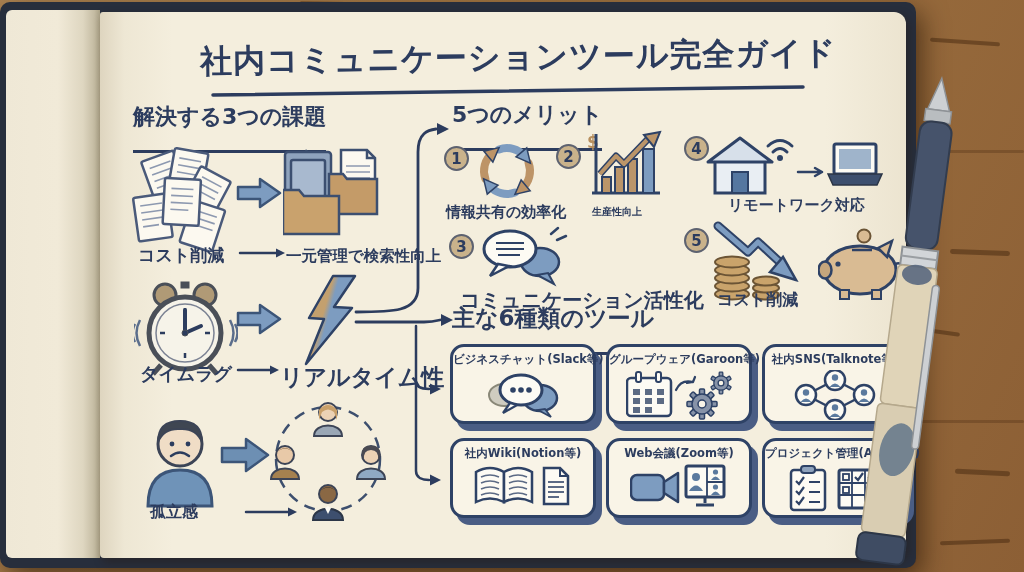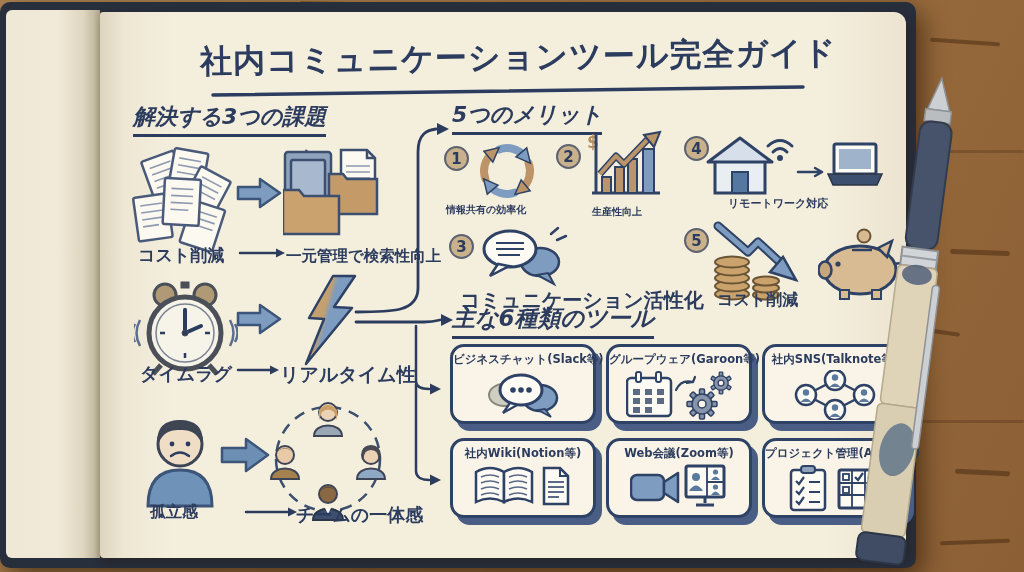--- a/index.html
+++ b/index.html
@@ -13,21 +13,21 @@
   .page-left{position:absolute;left:6px;top:10px;width:94px;height:548px;
     border-radius:6px 0 0 6px;
     background:linear-gradient(90deg,#efe8d6 0%,#f1ead8 55%,#ded6c0 82%,#c4bba2 94%,#aca388 100%);}
   .page-main{position:absolute;left:100px;top:12px;width:806px;height:546px;
     border-radius:3px 12px 12px 4px;
     background:linear-gradient(90deg,#ded5bf 0%,#eee7d4 3%,#f4eedd 9%,#f4eedd 90%,#ece4d0 100%);
     box-shadow:3px 4px 10px rgba(40,20,5,.35);}
   .title{position:absolute;left:200px;top:36px;width:610px;text-align:center;
     font-size:32px;font-weight:700;letter-spacing:1px;color:#2c3c5e;transform:rotate(-.8deg);white-space:nowrap;}
   .heading{position:absolute;font-weight:700;color:#2c3c5e;white-space:nowrap;
-    border-bottom:3px solid #2c3c5e;padding-bottom:2px;font-style:italic;}
+    border-bottom:3px solid #2c3c5e;padding-bottom:18px;}
   .lbl{position:absolute;font-weight:700;color:#2c3c5e;white-space:nowrap;}
   .badge{position:absolute;width:25px;height:25px;border-radius:50%;box-sizing:border-box;
     border:2px solid #5d6270;background:#c9b28b;color:#2c3c5e;font-weight:700;font-size:15px;
     display:flex;align-items:center;justify-content:center;}
   .tool{position:absolute;width:146px;height:80px;box-sizing:border-box;background:#f9f4e7;
     border:3px solid #2e4266;border-radius:14px;box-shadow:6px 7px 0 #4a5d84;}
   .tool-title{font-size:11.5px;font-weight:700;color:#2c3c5e;text-align:center;margin-top:5px;white-space:nowrap;}
   .tool-icon{display:flex;justify-content:center;align-items:flex-start;margin-top:3px;}
   .pen{position:absolute;left:886px;top:74px;width:120px;height:500px;
     transform:rotate(7.5deg);transform-origin:52px 18px;}
@@ -135,21 +135,21 @@
       <defs>
           <linearGradient id="boltG" x1="0" y1="0" x2="1" y2="0.5">
         <stop offset="0.45" stop-color="#c3a06e"></stop>
             <stop offset="0.55" stop-color="#7d9cc0"></stop>
           </linearGradient>
         </defs>
       <path d="M34,2 L10,44 L25,45 L7,90 L53,34 L35,33 L56,2 Z" fill="url(#boltG)" stroke="#2e4266" stroke-width="2.5" stroke-linejoin="round"></path>
     </svg>
   </div>
   <div class="lbl" style="left:140px;top:362px;font-size:18px">タイムラグ</div>
-  <div class="lbl" style="left:280px;top:362px;font-size:19px">リアルタイム性</div>
+  <div class="lbl" style="left:280px;top:362px;font-size:23px">リアルタイム性</div>
 
   <div class="abs" style="left:140px;top:416px">
     <svg width="80" height="92" viewBox="0 0 80 92">
       <circle cx="40" cy="28" r="22" fill="#f0ddc6" stroke="#3c4456" stroke-width="3"></circle>
       <path d="M18,26 Q18,5 40,5 Q62,5 62,26 Q56,12 40,13 Q24,12 18,26 Z" fill="#3f4652" stroke="#3c4456" stroke-width="2"></path>
       <circle cx="32" cy="28" r="2.4" fill="#2c3c5e"></circle>
         <circle cx="48" cy="28" r="2.4" fill="#2c3c5e"></circle>
       <path d="M31,40 Q40,33 49,40" fill="none" stroke="#2c3c5e" stroke-width="2.5" stroke-linecap="round"></path>
       <path d="M8,90 Q8,54 40,54 Q72,54 72,90 Z" fill="#6f93b8" stroke="#3c5578" stroke-width="3"></path>
     </svg>
@@ -179,42 +179,41 @@
       </g>
       <g transform="translate(62,100)">
         <path d="M-15,22 C-15,7 15,7 15,22 Z" fill="#3d4f6e" stroke="#2c3647" stroke-width="2"></path>
         <path d="M-3,10 L0,16 L3,10 L0,8 Z" fill="#fdfbf4"></path>
         <circle cx="0" cy="-4" r="9" fill="#8a6844" stroke="#3c4456" stroke-width="2"></circle>
         <path d="M-9,-6 Q0,-15 9,-6 Q4,-11 0,-11 Q-4,-11 -9,-6 Z" fill="#2b2b30"></path>
       </g>
     </svg>
   </div>
   <div class="lbl" style="left:150px;top:502px;font-size:16px">孤立感</div>
-  <div class="lbl" style="left:296px;top:503px;font-size:18px">チームの一体感</div>
 
   <div class="heading" style="left:452px;top:100px;font-size:22px">5つのメリット</div>
 
   <div class="badge" style="left:444px;top:146px">1</div>
   <div class="abs" style="left:474px;top:138px">
     <svg width="66" height="66" viewBox="0 0 66 66">
       <g fill="none" stroke-linecap="round">
         <path d="M25.1,11.4 A23,23 0 0 1 50.6,18.2" stroke="#7d9cc0" stroke-width="8"></path>
         <path d="M54.6,25.1 A23,23 0 0 1 47.8,50.6" stroke="#bd9467" stroke-width="8"></path>
         <path d="M40.9,54.6 A23,23 0 0 1 15.4,47.8" stroke="#7d9cc0" stroke-width="8"></path>
         <path d="M11.4,40.9 A23,23 0 0 1 18.2,15.4" stroke="#bd9467" stroke-width="8"></path>
       </g>
       <g stroke="#2e4266" stroke-width="1.5">
         <path d="M9,0 L-5,-7 L-5,7 Z" transform="translate(50.6,18.2) rotate(50)" fill="#7d9cc0"></path>
         <path d="M9,0 L-5,-7 L-5,7 Z" transform="translate(47.8,50.6) rotate(140)" fill="#bd9467"></path>
         <path d="M9,0 L-5,-7 L-5,7 Z" transform="translate(15.4,47.8) rotate(230)" fill="#7d9cc0"></path>
         <path d="M9,0 L-5,-7 L-5,7 Z" transform="translate(18.2,15.4) rotate(320)" fill="#bd9467"></path>
       </g>
     </svg>
   </div>
-  <div class="lbl" style="left:446px;top:203px;font-size:10px">情報共有の効率化</div>
+  <div class="lbl" style="left:446px;top:203px;font-size:15px">情報共有の効率化</div>
 
   <div class="badge" style="left:556px;top:144px">2</div>
   <div class="abs" style="left:586px;top:130px">
     <svg width="78" height="72" viewBox="0 0 78 72">
       <text x="1" y="18" font-size="17" font-weight="bold" fill="#b78f5e">$</text>
       <path d="M10,4 V63 M6,63 H74" stroke="#2e4266" stroke-width="3" fill="none"></path>
       <g stroke="#2e4266" stroke-width="2">
         <rect x="16" y="47" width="9" height="16" fill="#bb9569"></rect>
         <rect x="29" y="37" width="9" height="26" fill="#bb9569"></rect>
         <rect x="42" y="29" width="9" height="34" fill="#bb9569"></rect>
@@ -249,21 +248,21 @@
       <path d="M2,32 L34,8 L66,32 Z" fill="#d7e0ea" stroke="#2e4266" stroke-width="3" stroke-linejoin="round"></path>
       <rect x="26" y="42" width="16" height="21" fill="#5677a0" stroke="#2e4266" stroke-width="2"></rect>
       <path d="M92,42 H116 M116,42 l-7,-4 m7,4 l-7,4" stroke="#2e4266" stroke-width="2.5" fill="none" stroke-linecap="round"></path>
       <g transform="translate(122,14)">
         <rect x="6" y="0" width="42" height="30" rx="2" fill="#fdfbf4" stroke="#2e4266" stroke-width="3"></rect>
         <rect x="11" y="5" width="32" height="20" fill="#9fb4cb"></rect>
         <path d="M0,30 H54 L49,41 H5 Z" fill="#3d4f6e" stroke="#2c3647" stroke-width="1.5"></path>
       </g>
     </svg>
   </div>
-  <div class="lbl" style="left:728px;top:196px;font-size:11px">リモートワーク対応</div>
+  <div class="lbl" style="left:728px;top:196px;font-size:15px">リモートワーク対応</div>
 
   <div class="badge" style="left:684px;top:228px">5</div>
   <div class="abs" style="left:708px;top:220px">
     <svg width="110" height="82" viewBox="0 0 110 82">
       <g fill="#c9a36b" stroke="#6b5435" stroke-width="2">
         <ellipse cx="24" cy="74" rx="17" ry="5.5"></ellipse>
           <ellipse cx="24" cy="66" rx="17" ry="5.5"></ellipse>
         <ellipse cx="24" cy="58" rx="17" ry="5.5"></ellipse>
           <ellipse cx="24" cy="50" rx="17" ry="5.5"></ellipse>
         <ellipse cx="24" cy="42" rx="17" ry="5.5"></ellipse>

